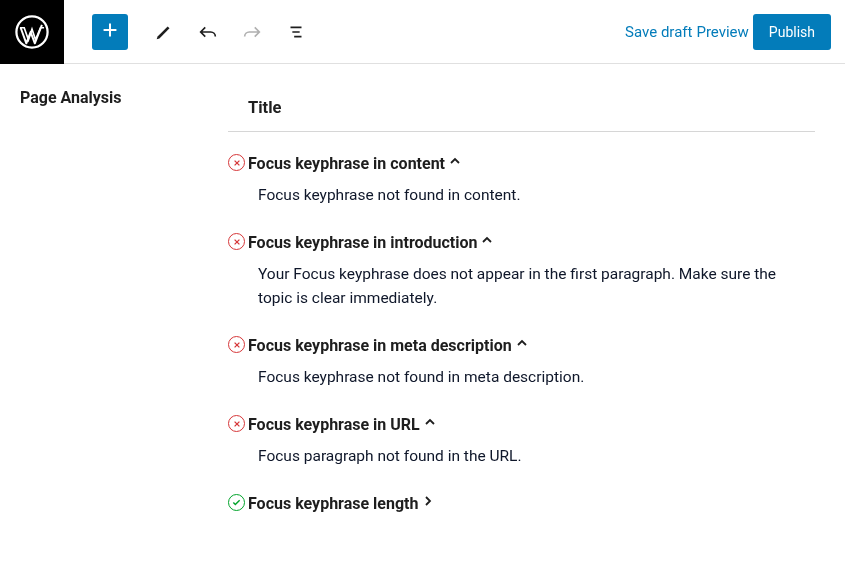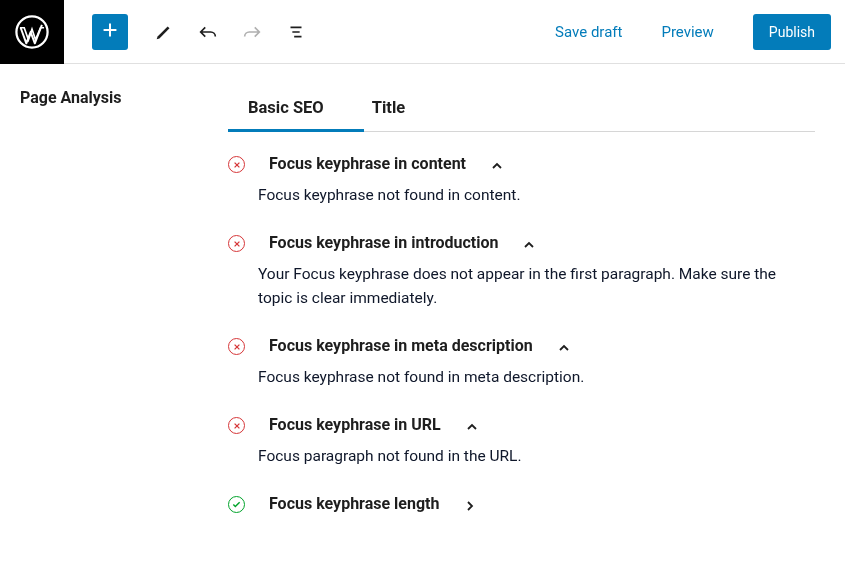--- a/index.html
+++ b/index.html
@@ -3,33 +3,33 @@
   <meta charset="utf-8">
   <style>
     * { box-sizing: border-box; margin: 0; padding: 0; }
     body { font-family: -apple-system, BlinkMacSystemFont, "Segoe UI", Roboto, sans-serif; font-size: 14px; color: #1e1e1e; background: #fff; width: 845px; height: 563px; overflow: hidden; }
     .topbar { display: flex; align-items: center; height: 64px; border-bottom: 1px solid #e0e0e0; }
     .wp-logo { width: 64px; height: 64px; background: #000; display: flex; align-items: center; justify-content: center; }
     .add-btn { width: 36px; height: 36px; background: #037cba; border-radius: 3px; display: flex; align-items: center; justify-content: center; margin-left: 28px; cursor: pointer; }
     .toolbar-icons { display: flex; align-items: center; gap: 20px; margin-left: 24px; }
     .toolbar-icons .ticon { width: 24px; height: 24px; display: flex; align-items: center; justify-content: center; cursor: pointer; }
     .topbar-spacer { flex: 1; }
-    .top-actions { display: flex; align-items: center; gap: 39px; padding-right: 14px; }
+    .top-actions { display: flex; align-items: center; gap: 4px; padding-right: 14px; }
     .link-btn { color: #037cba; font-size: 15px; cursor: pointer; }
     .publish-btn { background: #037cba; color: #fff; padding: 10px 16px; border-radius: 3px; cursor: pointer; font-size: 14px; }
     .body { display: flex; }
     .sidebar { width: 228px; padding: 24px 0 0 20px; }
     .sidebar-title { font-weight: 700; font-size: 16px; }
     .main { flex: 1; padding: 24px 30px 0 0; }
     .tabs { display: flex; gap: 48px; border-bottom: 1px solid #d6d6d6; padding: 0 6px 0 20px; }
     .tab { padding: 10px 0 14px 0; font-size: 16.5px; font-weight: 700; color: #1e1e1e; cursor: pointer; position: relative; }
     .tab.active::after { content: ""; position: absolute; left: -20px; right: -40px; bottom: -1px; height: 3px; background: #037cba; }
     .items { padding-top: 22px; }
     .item { padding: 0 0 26px 0; }
-    .item-head { display: flex; align-items: flex-end; gap: 24px; cursor: pointer; padding-left: 0; }
+    .item-head { display: flex; align-items: flex-start; gap: 3px; cursor: pointer; padding-left: 0; }
     .status-circle { width: 17px; height: 17px; border-radius: 50%; border: 1.5px solid; display: flex; align-items: center; justify-content: center; flex-shrink: 0; }
     .status-circle.error { border-color: #d63638; color: #d63638; }
     .status-circle.ok { border-color: #00a32a; color: #00a32a; }
     .item-title { font-weight: 700; font-size: 16px; }
     .chev { width: 14px; height: 14px; display: flex; align-items: center; justify-content: center; }
     .item-desc { color: #0f172a; font-size: 15.5px; line-height: 1.55; margin: 10px 0 0 30px; max-width: 540px; }
   </style>
 </head>
 <body>
 
@@ -75,21 +75,20 @@
     <span class="publish-btn">Publish</span>
   </div>
 </div>
 
 <div class="body">
   <div class="sidebar">
     <div class="sidebar-title">Page Analysis</div>
   </div>
   <div class="main">
     <div class="tabs">
-      <div class="tab active">Basic SEO</div>
       <div class="tab">Title</div>
     </div>
     <div class="items" id="items">
         <div class="item">
           <div class="item-head">
             <span class="status-circle error">
               <svg width="8" height="8" viewBox="0 0 10 10">
                 <path d="M2 2l6 6M8 2l-6 6" stroke="#d63638" stroke-width="1.6"></path>
               </svg>
             </span>

